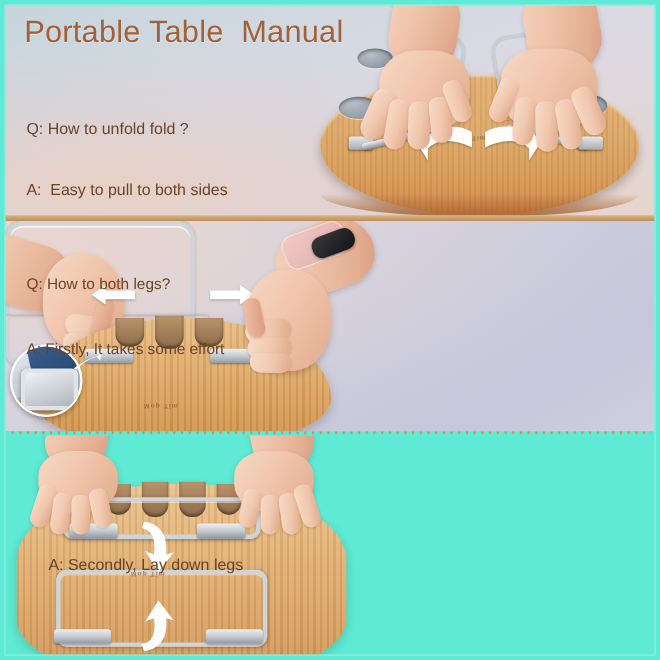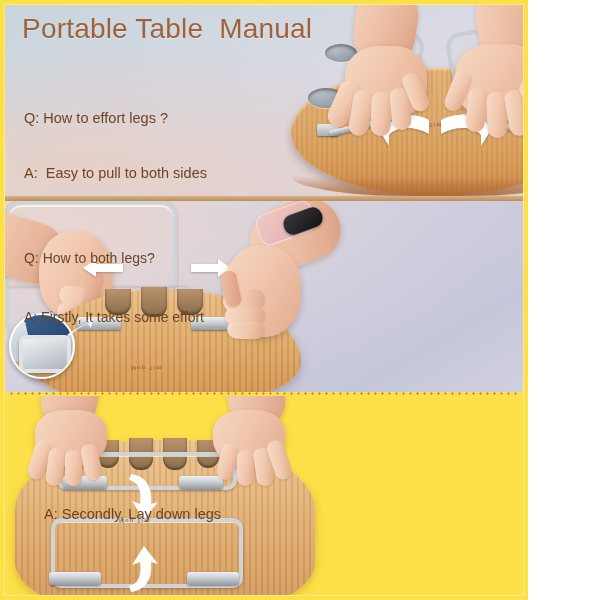--- a/index.html
+++ b/index.html
@@ -5,24 +5,24 @@
   html, body {
     margin: 0; padding: 0;
     width: 600px; height: 600px;
     background: #ffffff;
     font-family: "Liberation Sans", sans-serif;
     overflow: hidden;
   }
 
   #page {
     position: relative;
-    width: 528px;
+    width: 600px;
     height: 600px;
     box-sizing: border-box;
-    background: #fde047;
+    background: #5eead4;
     overflow: hidden;
   }
 
   
   .panel {
     position: absolute;
     left: 5px;
     right: 5px;
     overflow: hidden;
     box-sizing: border-box;
@@ -384,21 +384,21 @@
         <div class="finger" style="left:42px; top:80px; width:19px; height:44px; transform:rotate(6deg);"></div>
         <div class="finger" style="left:62px; top:84px; width:20px; height:46px; transform:rotate(-2deg);"></div>
         <div class="finger" style="left:82px; top:82px; width:20px; height:46px; transform:rotate(-10deg);"></div>
         <div class="finger" style="left:100px; top:70px; width:21px; height:46px; transform:rotate(-24deg);"></div>
       </div>
     </div>
 
     <div class="title">Portable Table  Manual</div>
 
     <div class="qa-block" id="p1-text">
-      <div class="qa-line">Q: How to effort legs ?</div>
+      <div class="qa-line">Q: How to unfold fold ?</div>
       <div class="qa-line">A:  Easy to pull to both sides</div>
     </div>
   </div>
 
   <div class="divider-solid" id="divider-1"></div>
 
   <div class="panel" id="panel-2">
     <div class="panel-bg"></div>
 
     <div class="photo" id="photo-2" style="left:0; top:0;">

